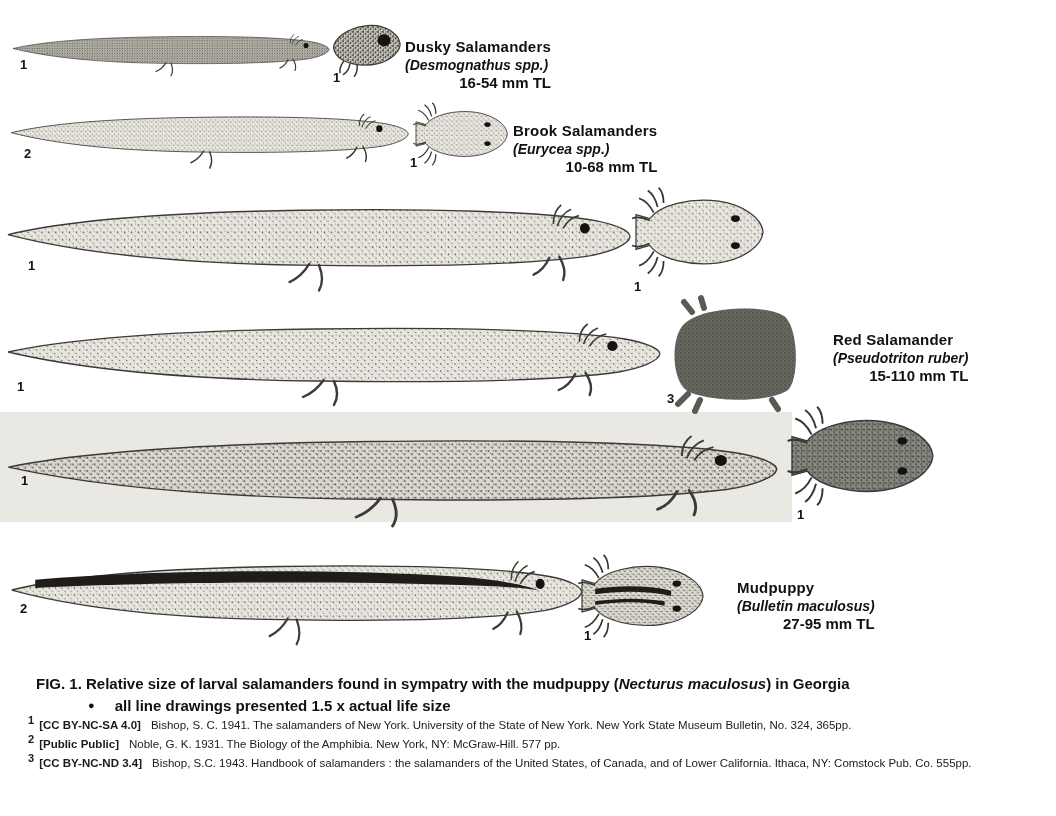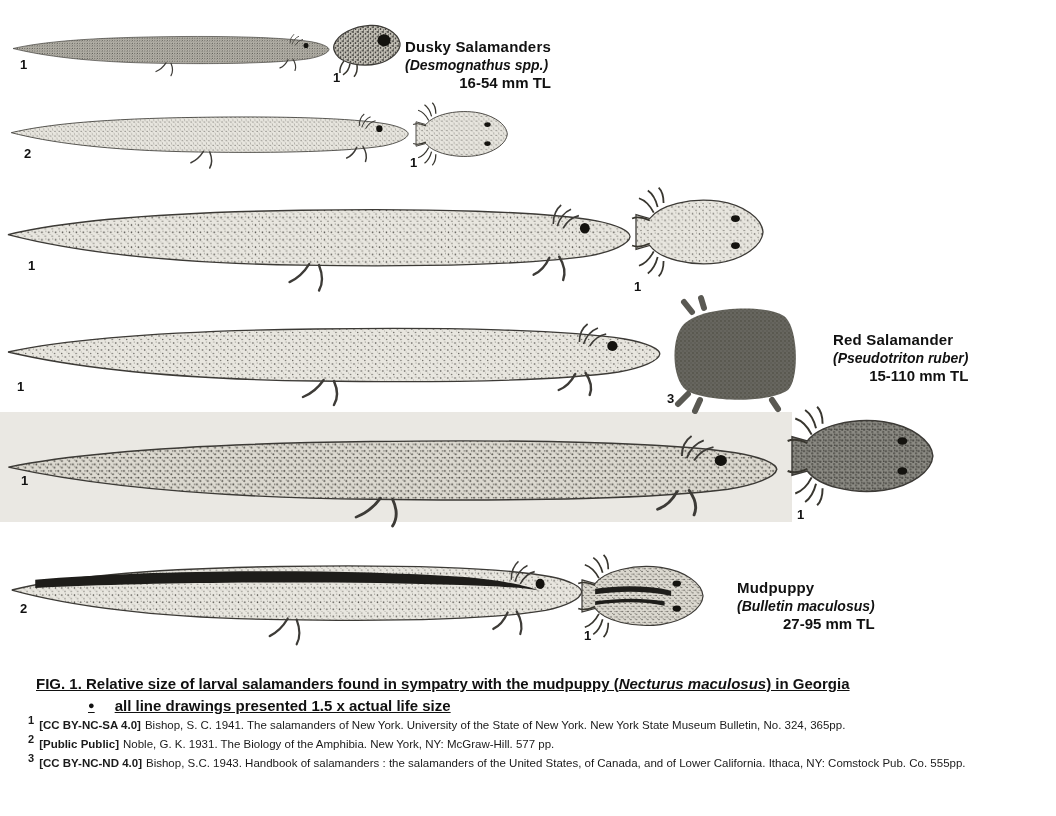--- a/index.html
+++ b/index.html
@@ -4,27 +4,27 @@
 <style>
   html,body{margin:0;padding:0;background:#ffffff;}
   #page{position:relative;width:1056px;height:816px;background:#ffffff;
         font-family:"Liberation Sans",sans-serif;color:#111;overflow:hidden;}
   .grayband{position:absolute;background:#eae8e3;}
   .sp-label{position:absolute;line-height:18px;margin-top:15px;}
   .sp-name{font-size:15px;font-weight:700;letter-spacing:.2px;}
   .sp-sci{font-size:14px;font-style:italic;font-weight:600;}
   .sp-size{font-size:15px;font-weight:700;text-align:right;}
   .srcnum{position:absolute;font-size:13px;font-weight:700;}
-  .caption{position:absolute;font-weight:700;font-size:15px;line-height:19px;text-decoration:underline;}
+  .caption{position:absolute;font-weight:700;font-size:15px;line-height:19px;}
   .cap-italic{font-style:italic;}
   .cap-line2{margin-top:3px;}
   .cap-bullet{font-size:11px;margin:0 20px 0 52px;vertical-align:2px;}
   .fn{position:absolute;font-size:11.5px;white-space:nowrap;color:#1a1a1a;}
   .fn sup{font-weight:700;font-size:11px;margin-right:5px;}
-  .fn b{margin-right:4px;}
+  .fn b{margin-right:10px;}
   svg.draw{position:absolute;overflow:visible;}
 </style>
 </head>
 <body>
 
 <div id="page">
 
   <svg width="0" height="0" style="position:absolute" aria-hidden="true">
     <defs>
       <pattern id="stipLight" width="7" height="7" patternUnits="userSpaceOnUse">
@@ -128,20 +128,25 @@
     <use href="#salBody" fill="url(#stipLight)"></use>
       <use href="#salLimbs"></use>
       <use href="#salGills"></use>
       <use href="#salEye"></use>
   </svg>
   <div class="srcnum" style="left:24px;top:146px">2</div>
   <svg class="draw" style="left:416px;top:96px;width:92px;height:76px" viewBox="0 0 130 112" preserveAspectRatio="none">
     <use href="#headGilled" fill="url(#stipLight)"></use>
   </svg>
   <div class="srcnum" style="left:410px;top:155px">1</div>
+  <div class="sp-label" style="left:513px;top:107px">
+    <div class="sp-name">Brook Salamanders</div>
+    <div class="sp-sci">(Eurycea spp.)</div>
+    <div class="sp-size">10-68 mm TL</div>
+  </div>
 
   <svg class="draw" style="left:6px;top:186px;width:630px;height:95px" viewBox="0 0 640 90" preserveAspectRatio="none">
     <use href="#salBody" fill="url(#stipLight)"></use>
       <use href="#salLimbs"></use>
       <use href="#salGills"></use>
       <use href="#salEye"></use>
   </svg>
   <div class="srcnum" style="left:28px;top:258px">1</div>
   <svg class="draw" style="left:636px;top:178px;width:128px;height:108px" viewBox="0 0 130 112" preserveAspectRatio="none">
     <use href="#headGilled" fill="url(#stipLight)"></use>
@@ -201,16 +206,16 @@
     <div class="cap-line2"><span class="cap-bullet">●</span><span>all line drawings presented 1.5 x actual life size</span></div>
   </div>
 
   <div class="fn" style="left:28px;top:714px">
     <sup>1</sup><b>[CC BY-NC-SA 4.0]</b><span>Bishop, S. C. 1941. The salamanders of New York. University of the State of New York. New York State Museum Bulletin, No. 324, 365pp.</span>
   </div>
   <div class="fn" style="left:28px;top:733px">
     <sup>2</sup><b>[Public Public]</b><span>Noble, G. K. 1931. The Biology of the Amphibia. New York, NY: McGraw-Hill. 577 pp.</span>
   </div>
   <div class="fn" style="left:28px;top:752px">
-    <sup>3</sup><b>[CC BY-NC-ND 4.0]</b><span>Bishop, S.C. 1943. Handbook of salamanders : the salamanders of the United States, of Canada, and of Lower California. Ithaca, NY: Comstock Pub. Co. 555pp.</span>
+    <sup>3</sup><b>[CC BY-NC-ND 3.4]</b><span>Bishop, S.C. 1943. Handbook of salamanders : the salamanders of the United States, of Canada, and of Lower California. Ithaca, NY: Comstock Pub. Co. 555pp.</span>
   </div>
 
 </div>
 
 </body></html>

